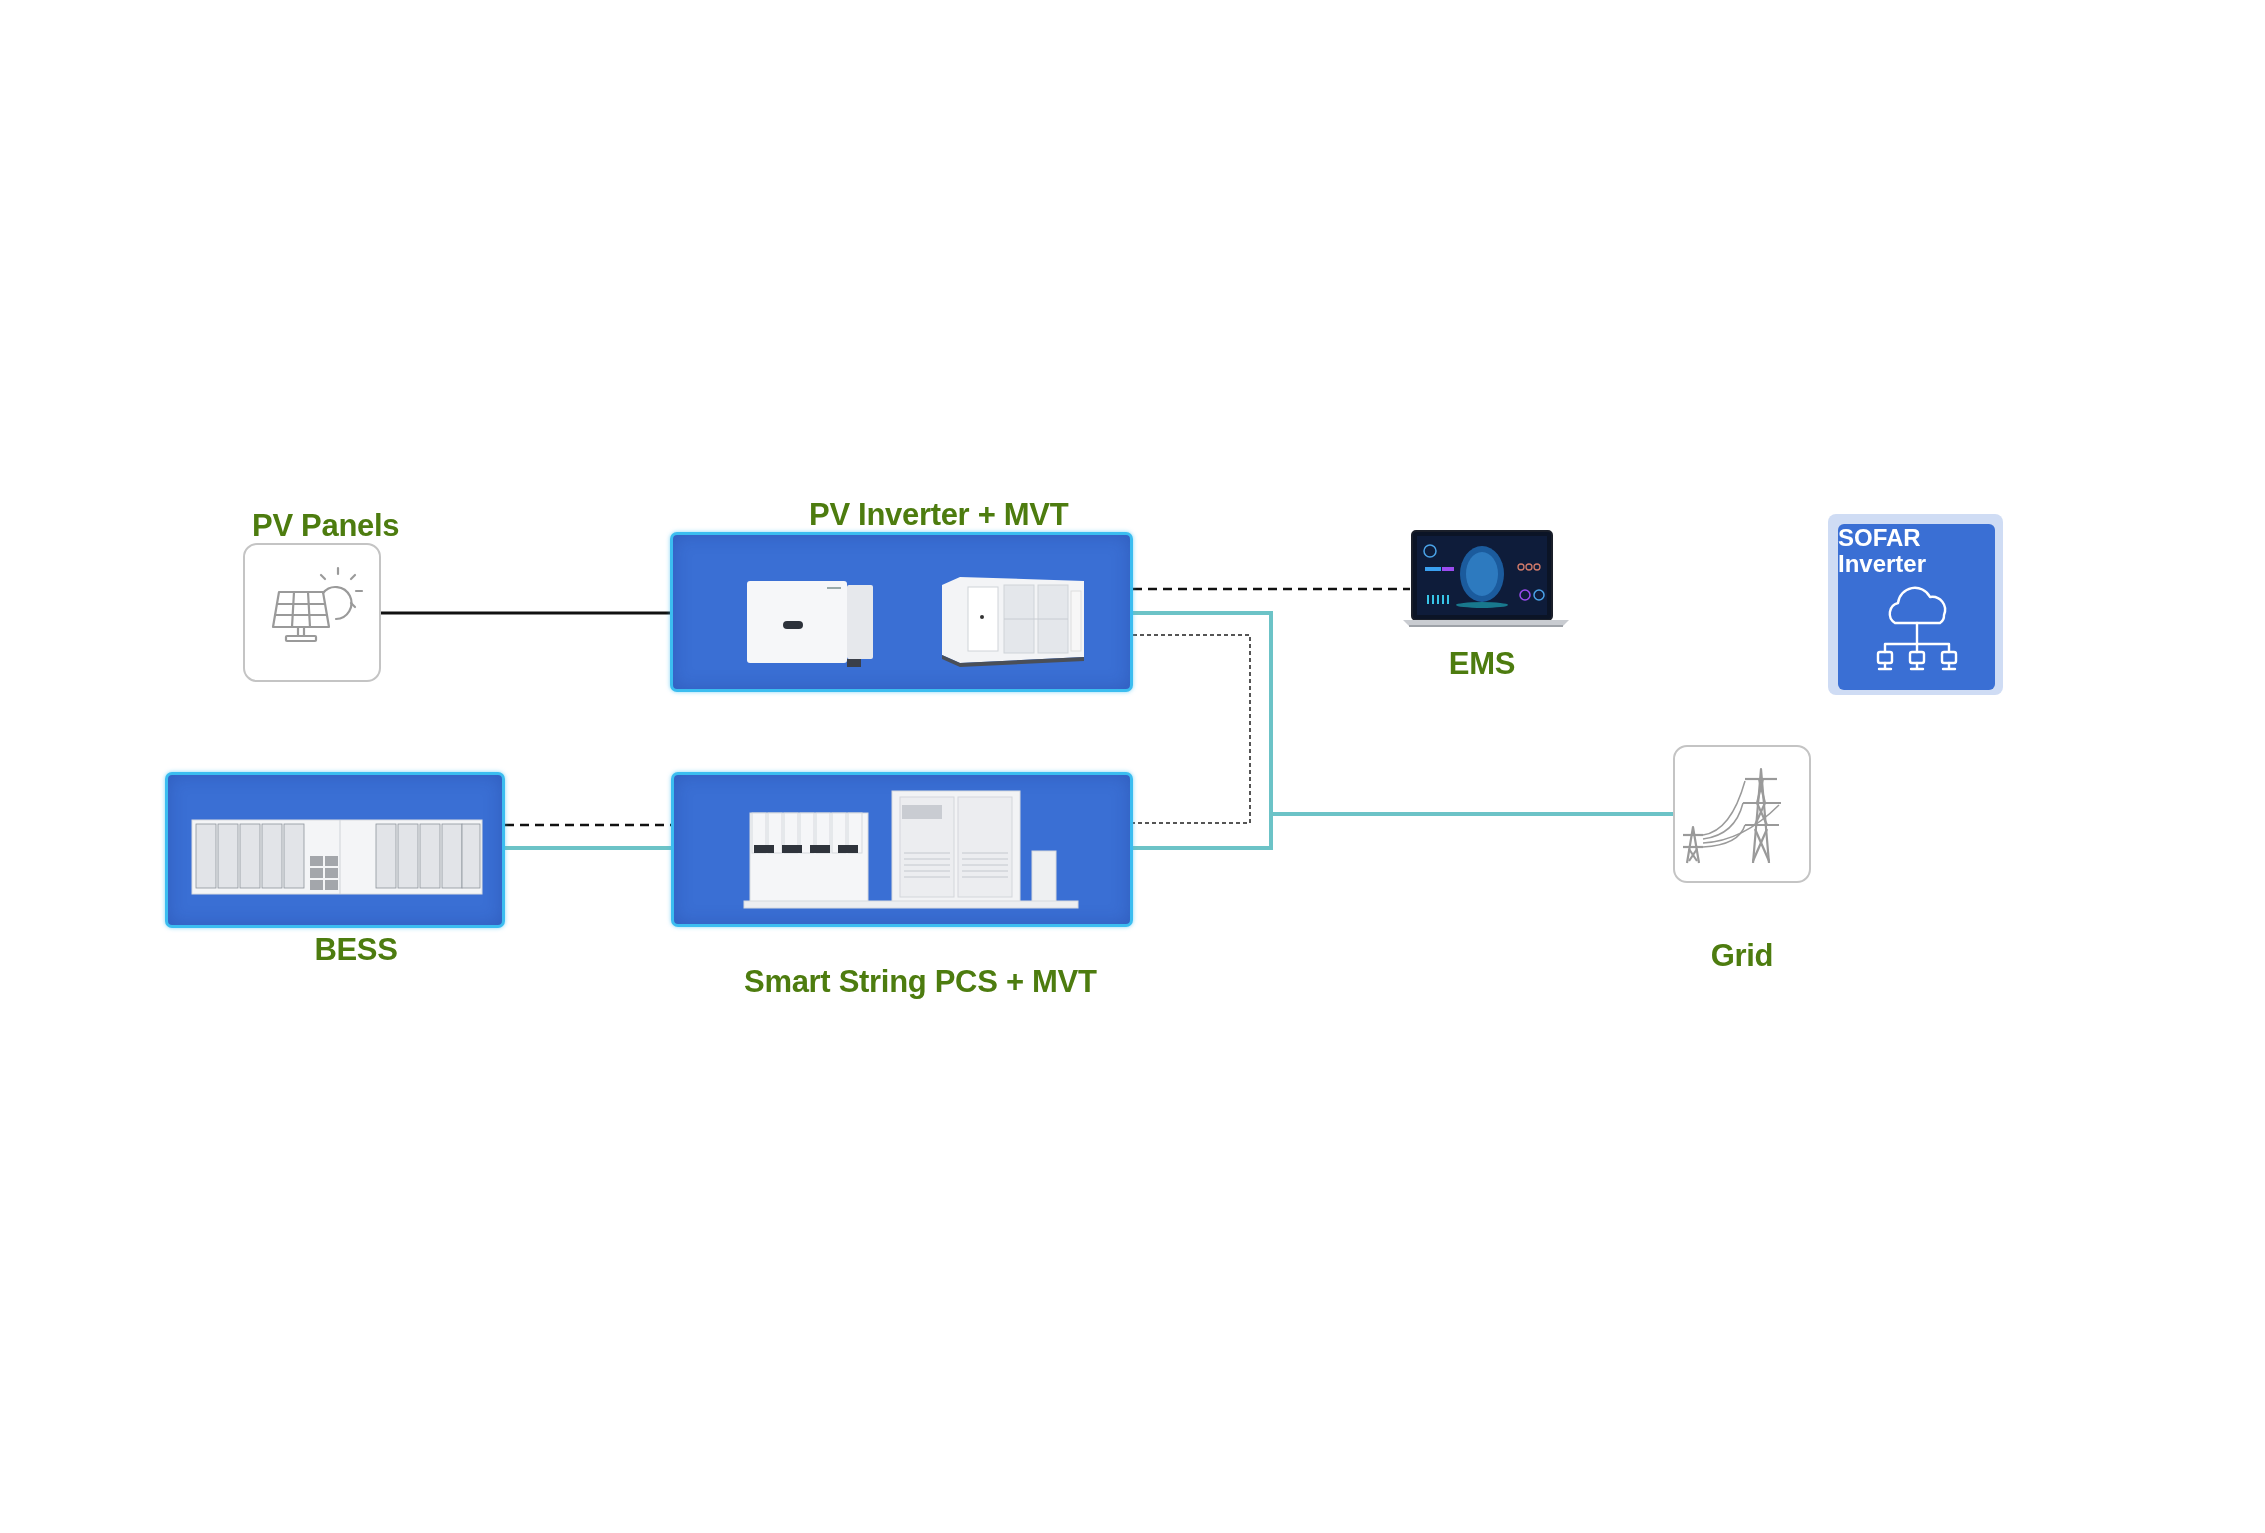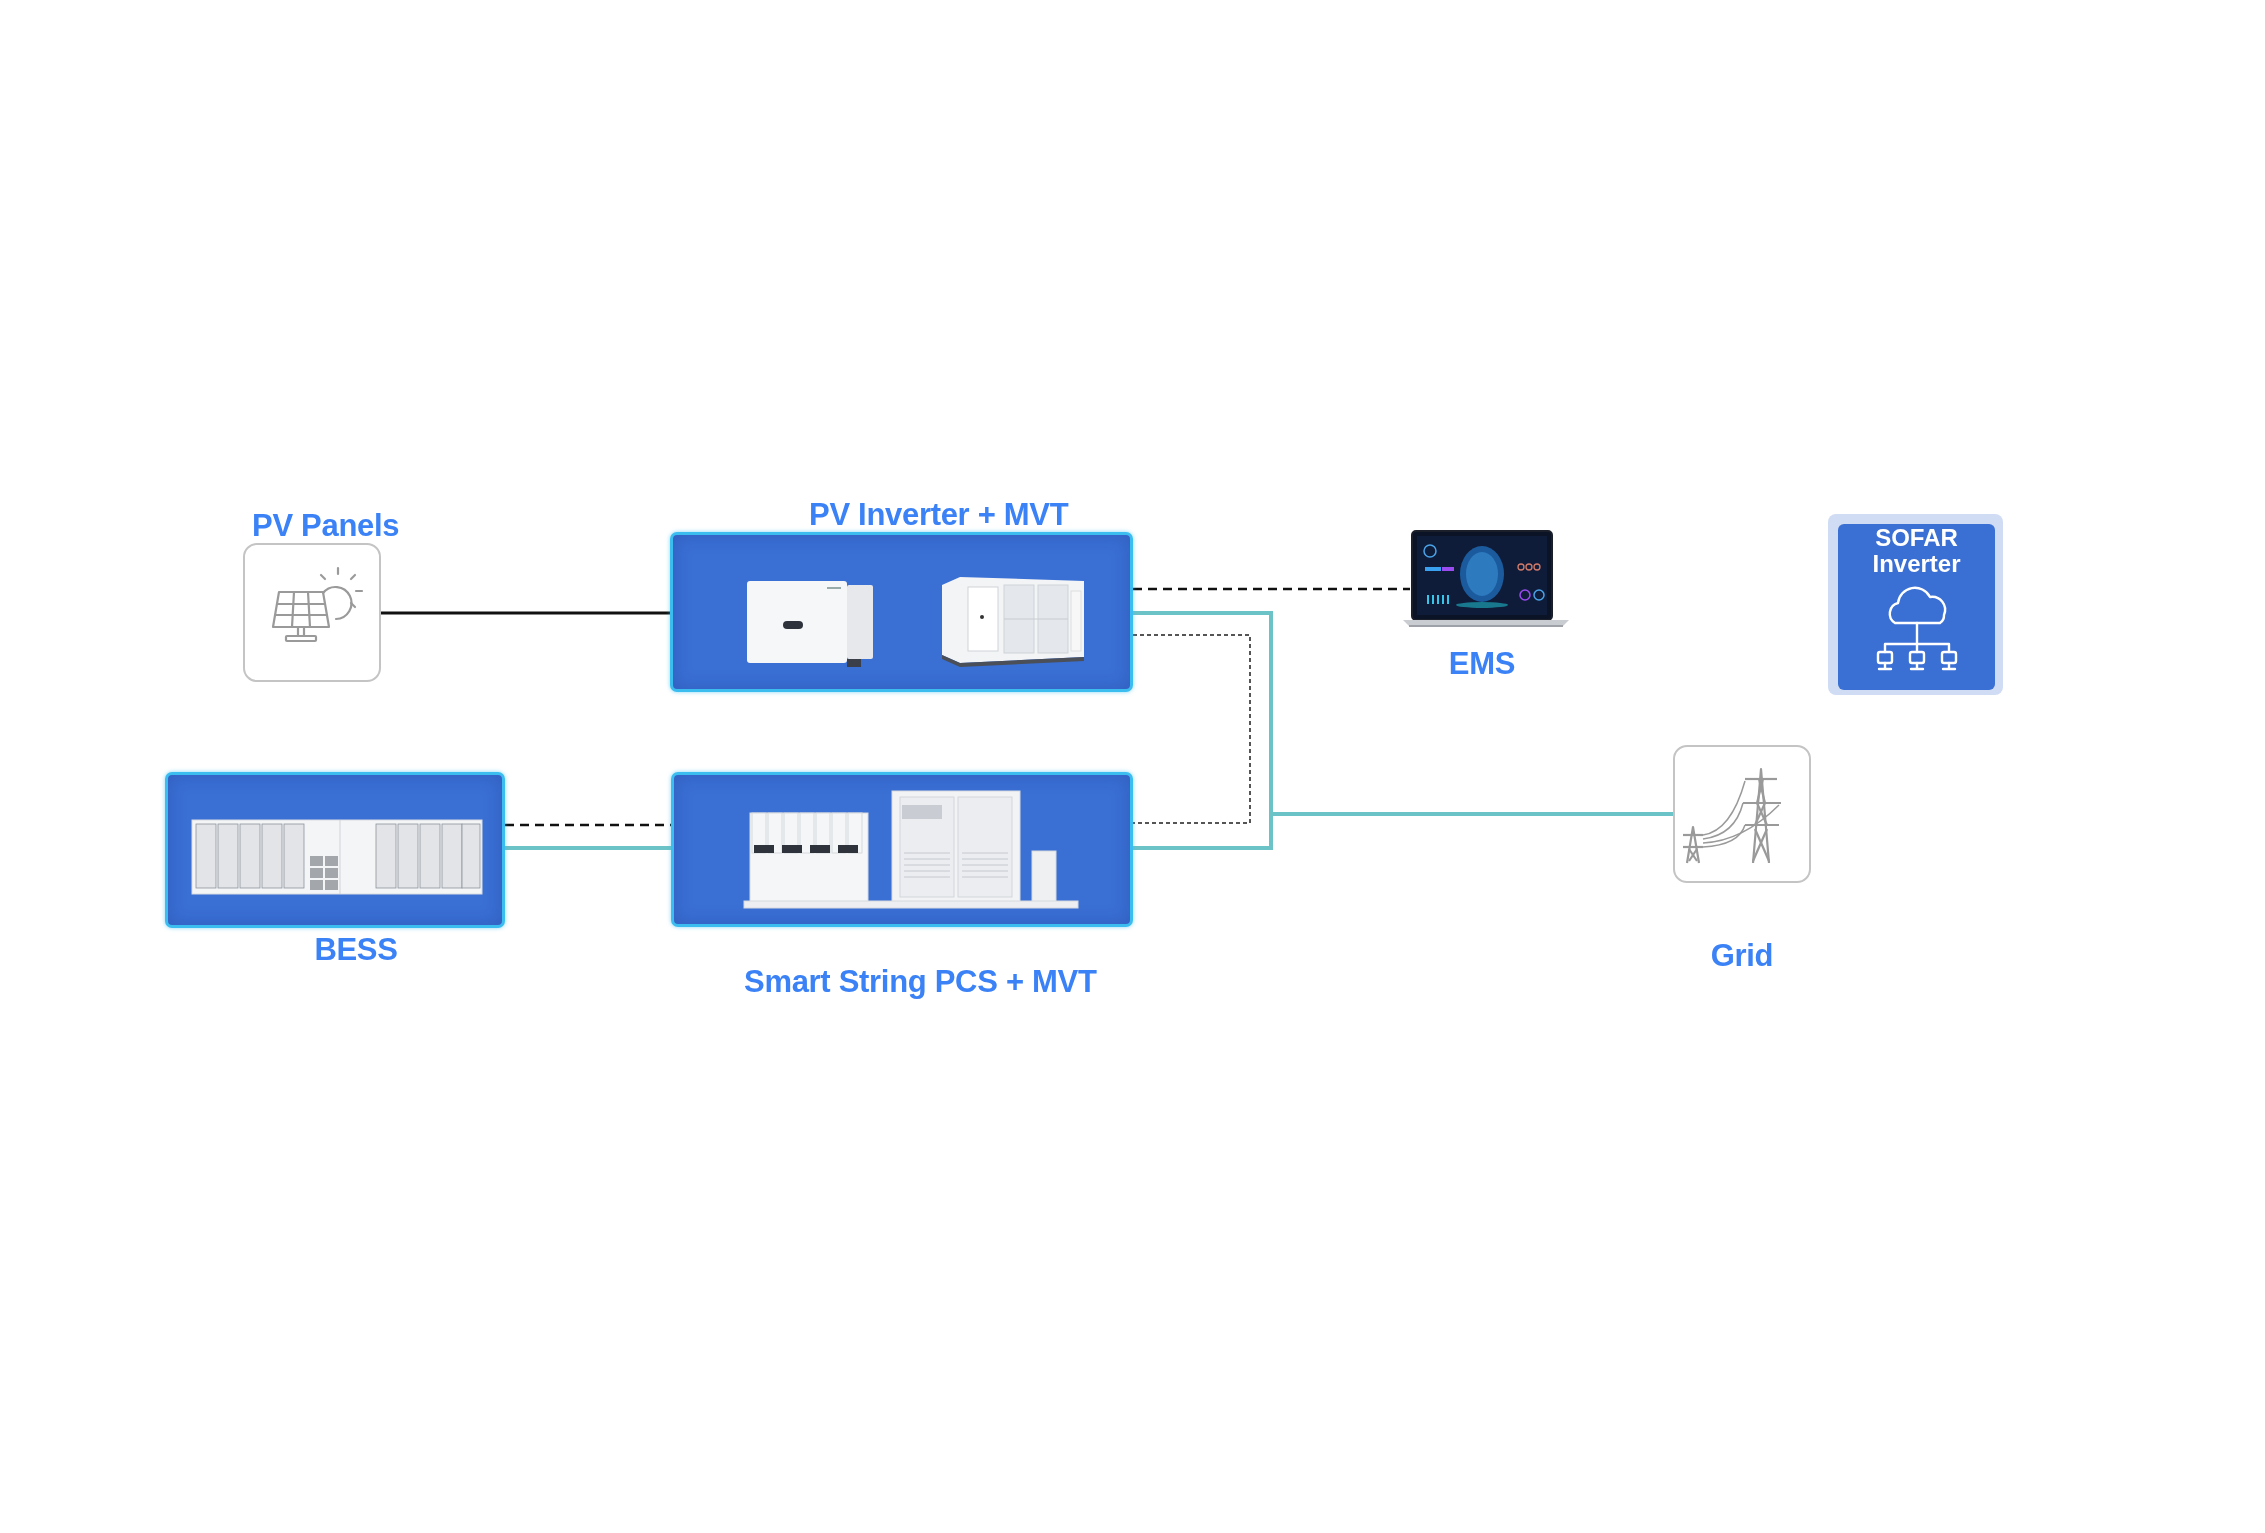--- a/index.html
+++ b/index.html
@@ -1,32 +1,32 @@
 <!DOCTYPE html>
 <html><head>
 <meta charset="utf-8">
 <style>
   html, body { margin: 0; padding: 0; background: #ffffff; }
   body { width: 2265px; height: 1533px; position: relative; overflow: hidden;
          font-family: "Liberation Sans", "DejaVu Sans", sans-serif; }
   .abs { position: absolute; }
-  .label { position: absolute; font-weight: bold; color: #3b82f6; font-size: 31px;
+  .label { position: absolute; font-weight: bold; color: #4d7c0f; font-size: 31px;
            white-space: nowrap; letter-spacing: -0.3px; }
   .label.center { transform: translateX(-50%); text-align: center; }
   .blue-box { position: absolute; box-sizing: border-box; background: #3a6fd4;
               border: 3px solid #3bbdf0; border-radius: 7px;
               box-shadow: inset 0 0 18px rgba(20,40,120,0.25), 0 0 4px rgba(59,189,240,0.6); }
   .icon-box { position: absolute; box-sizing: border-box; background: #ffffff;
               border: 2px solid #c4c4c4; border-radius: 14px; }
   svg.wires { position: absolute; left: 0; top: 0; }
   .sofar-outer { position: absolute; left: 1828px; top: 514px; width: 175px; height: 181px;
                  background: #cfdcf4; border-radius: 8px; }
   .sofar-inner { position: absolute; left: 10px; top: 10px; width: 157px; height: 166px;
                  background: #3a6fd4; border-radius: 6px; }
-  .sofar-title { position: absolute; left: 0; right: 0; text-align: center; color: #ffffff;
+  .sofar-title { position: absolute; left: 0; right: 0; text-align: left; color: #ffffff;
                  font-weight: bold; font-size: 24px; line-height: 26px; }
 </style>
 </head>
 <body>
 
 <svg class="wires" width="2265" height="1533">
 
   <line x1="381" y1="613" x2="670" y2="613" stroke="#111" stroke-width="3"></line>
 
   <line x1="1133" y1="589" x2="1410" y2="589" stroke="#111" stroke-width="2.5" stroke-dasharray="9,6"></line>

